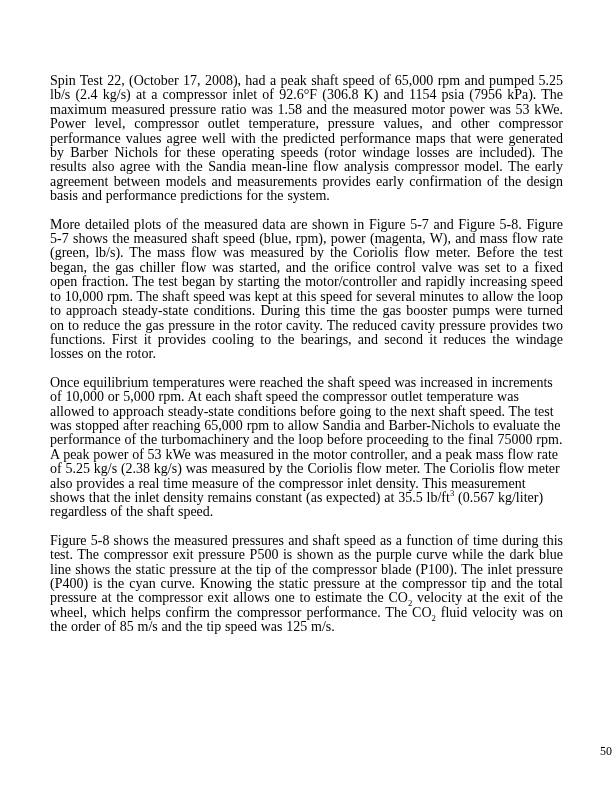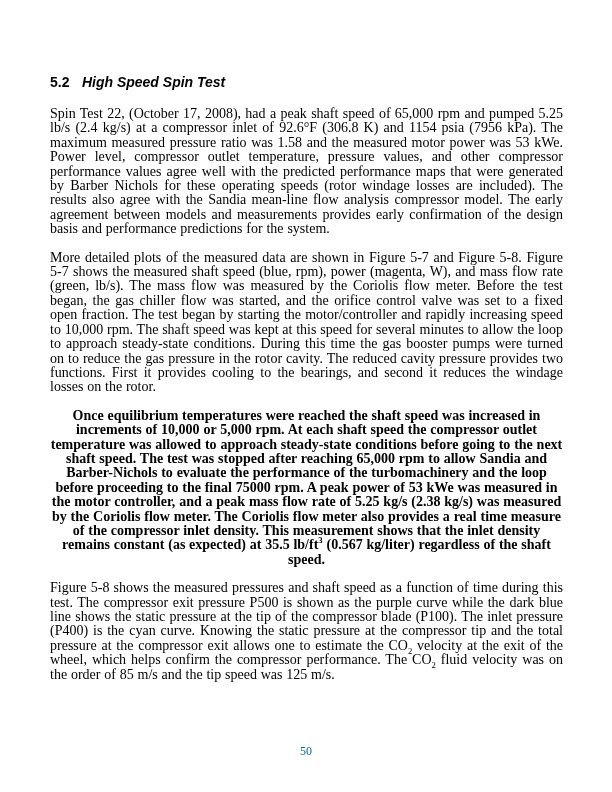--- a/index.html
+++ b/index.html
@@ -39,48 +39,43 @@
     font-style: italic;
   }
   .para {
     margin: 0 0 14px 0;
     font-size: 14px;
     line-height: 14.4px;
     text-align: justify;
     word-spacing: 0.3px;
   }
   .para.align-left {
-    text-align: center;
-    font-weight: bold;
+    text-align: left;
   }
   .para sup, .para sub {
     font-size: 0.62em;
     line-height: 0;
   }
   .footer {
     position: absolute;
     left: 0;
     top: 744px;
     width: 100%;
-    text-align: center;
+    text-align: right;
     font-size: 12px;
     line-height: 14px;
-    color: #0369a1;
+    color: #000000;
   }
 </style>
 </head>
 <body>
 
 <div class="page">
   <div class="content">
 
-    <h2 class="heading">
-      <span class="hnum">5.2</span>
-      <span class="htitle">High Speed Spin Test</span>
-    </h2>
 
     <p class="para"><span>Spin Test 22, (October 17, 2008), had a peak shaft speed of 65,000 rpm and pumped 5.25 lb/s (2.4 kg/s) at a compressor inlet of 92.6°F (306.8 K) and 1154 psia (7956 kPa).  The maximum measured pressure ratio was 1.58 and the measured motor power was 53 kWe.  Power level, compressor outlet temperature, pressure values, and other compressor performance values agree well with the predicted performance maps that were generated by Barber Nichols for these operating speeds (rotor windage losses are included).  The results also agree with the Sandia mean-line flow analysis compressor model. The early agreement between models and measurements provides early confirmation of the design basis and performance predictions for the system.</span></p>
 
     <p class="para"><span>More detailed plots of the measured data are shown in Figure 5-7 and Figure 5-8.  Figure 5-7 shows the measured shaft speed (blue, rpm), power (magenta, W), and mass flow rate (green, lb/s).  The mass flow was measured by the Coriolis flow meter.  Before the test began, the gas chiller flow was started, and the orifice control valve was set to a fixed open fraction.  The test began by starting the motor/controller and rapidly increasing speed to 10,000 rpm.  The shaft speed was kept at this speed for several minutes to allow the loop to approach steady-state conditions.  During this time the gas booster pumps were turned on to reduce the gas pressure in the rotor cavity.  The reduced cavity pressure provides two functions. First it provides cooling to the bearings, and second it reduces the windage losses on the rotor.</span></p>
 
     <p class="para align-left"><span>Once equilibrium temperatures were reached the shaft speed was increased in increments of 10,000 or 5,000 rpm.  At each shaft speed the compressor outlet temperature was allowed to approach steady-state conditions before going to the next shaft speed.  The test was stopped after reaching 65,000 rpm to allow Sandia and Barber-Nichols to evaluate the performance of the turbomachinery and the loop before proceeding to the final 75000 rpm. A peak power of 53 kWe was measured in the motor controller, and a peak mass flow rate of 5.25 kg/s (2.38 kg/s) was measured by the Coriolis flow meter.  The Coriolis flow meter also provides a real time measure of the compressor inlet density.  This measurement shows that the inlet density remains constant (as expected) at 35.5 lb/ft</span><sup>3</sup><span> (0.567 kg/liter) regardless of the shaft speed.</span></p>
 
     <p class="para"><span>Figure 5-8  shows the measured pressures and shaft speed as a function of time during this test.  The compressor exit pressure P500 is shown as the purple curve while the dark blue line shows the static pressure at the tip of the compressor blade (P100).   The inlet pressure (P400) is the cyan curve. Knowing the static pressure at the compressor tip and the total pressure at the compressor exit allows one to estimate the CO</span><sub>2</sub><span> velocity at the exit of the wheel, which helps confirm the compressor performance. The CO</span><sub>2</sub><span> fluid velocity was on the order of 85 m/s and the tip speed was 125 m/s.</span></p>
 
   </div>

